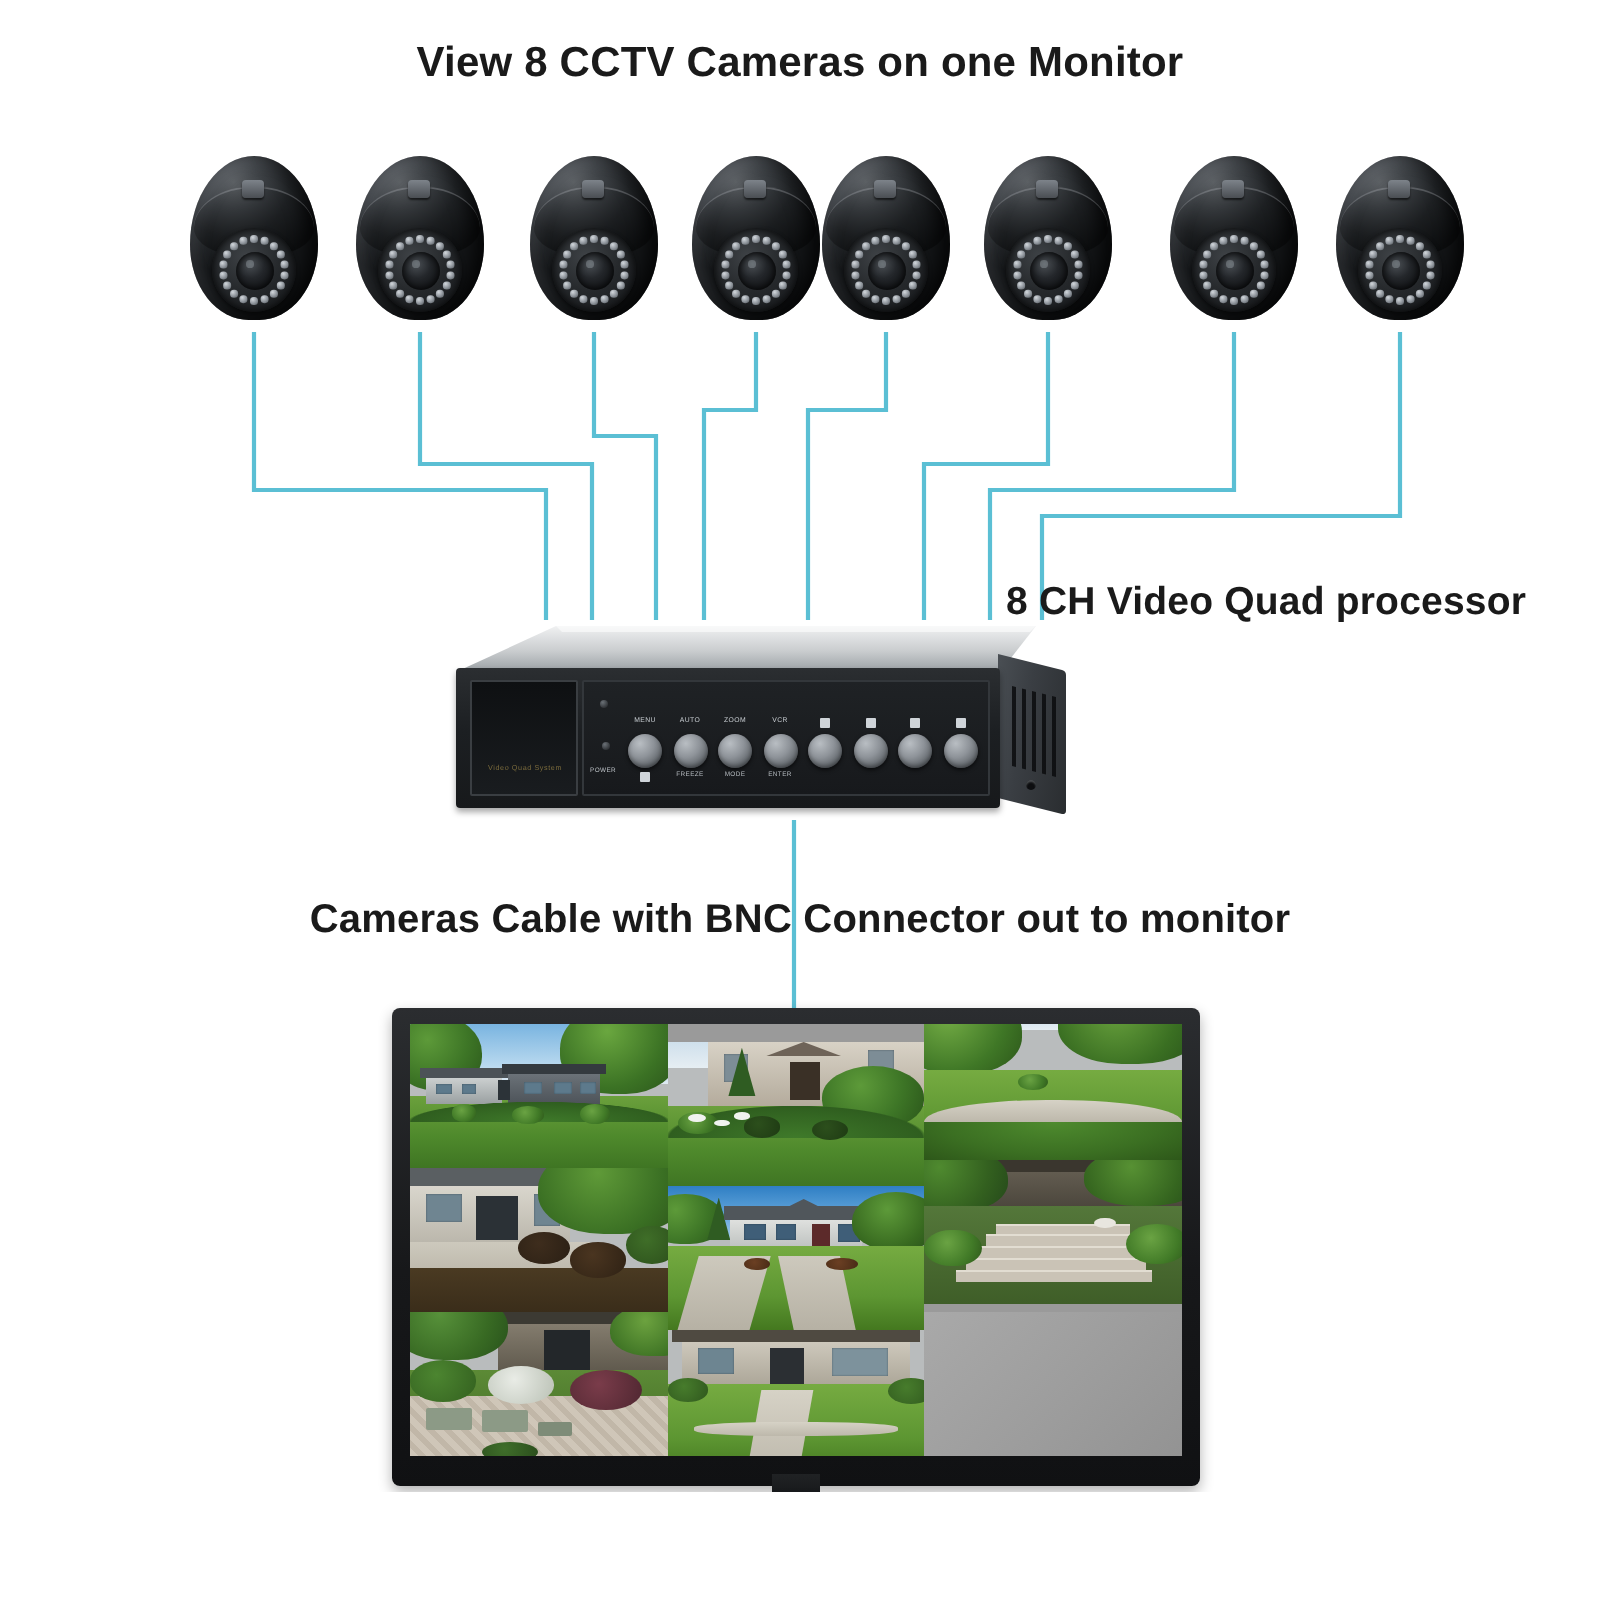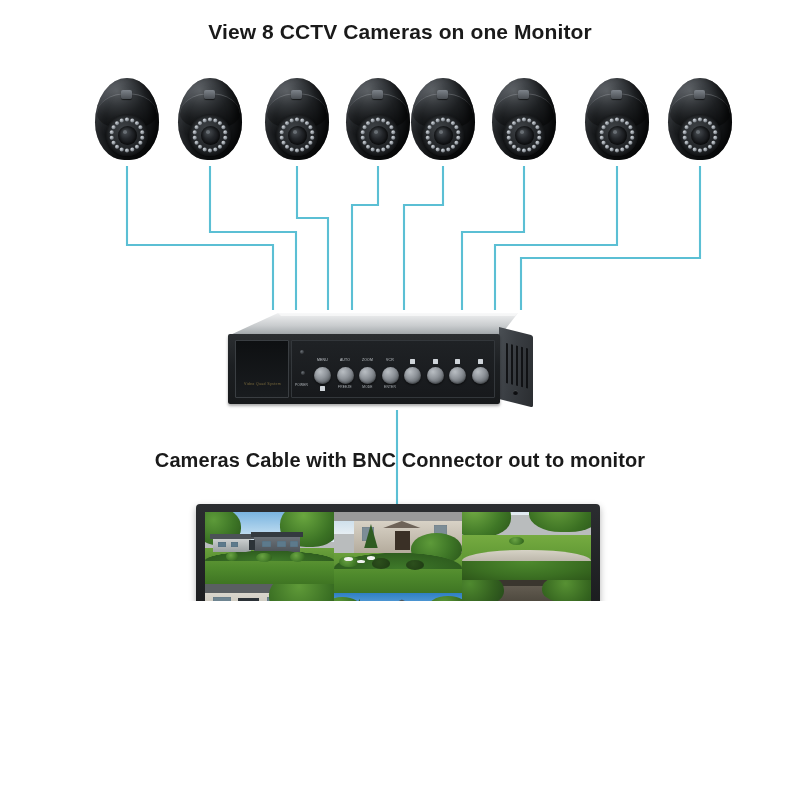--- a/index.html
+++ b/index.html
@@ -7,21 +7,21 @@
     margin: 0;
     padding: 0;
     background: #ffffff;
   }
   body {
     font-family: "Liberation Sans", sans-serif;
   }
   #stage {
     position: relative;
     width: 800px;
-    height: 601px;
+    height: 746px;
     background: #ffffff;
     overflow: hidden;
   }
 
   
   .title-text {
     position: absolute;
     font-weight: bold;
     color: #1a1a1a;
     white-space: nowrap;
@@ -614,20 +614,21 @@
       <path d="M524,166 L524,232 L462,232 L462,310"></path>
 
       <path d="M617,166 L617,245 L495,245 L495,310"></path>
 
       <path d="M700,166 L700,258 L521,258 L521,310"></path>
 
       <path d="M397,410 L397,508"></path>
     </g>
   </svg>
 
+  <div id="label-processor" class="title-text">8 CH Video Quad processor</div>
 
   <div id="processor">
     <svg class="proc-top" viewBox="0 0 300 24" preserveAspectRatio="none">
       <defs>
         <linearGradient id="topg" x1="0" y1="0" x2="0" y2="1">
           <stop offset="0%" stop-color="#f0f1f2"></stop>
           <stop offset="55%" stop-color="#c9ccce"></stop>
           <stop offset="100%" stop-color="#9aa0a4"></stop>
         </linearGradient>
       </defs>

